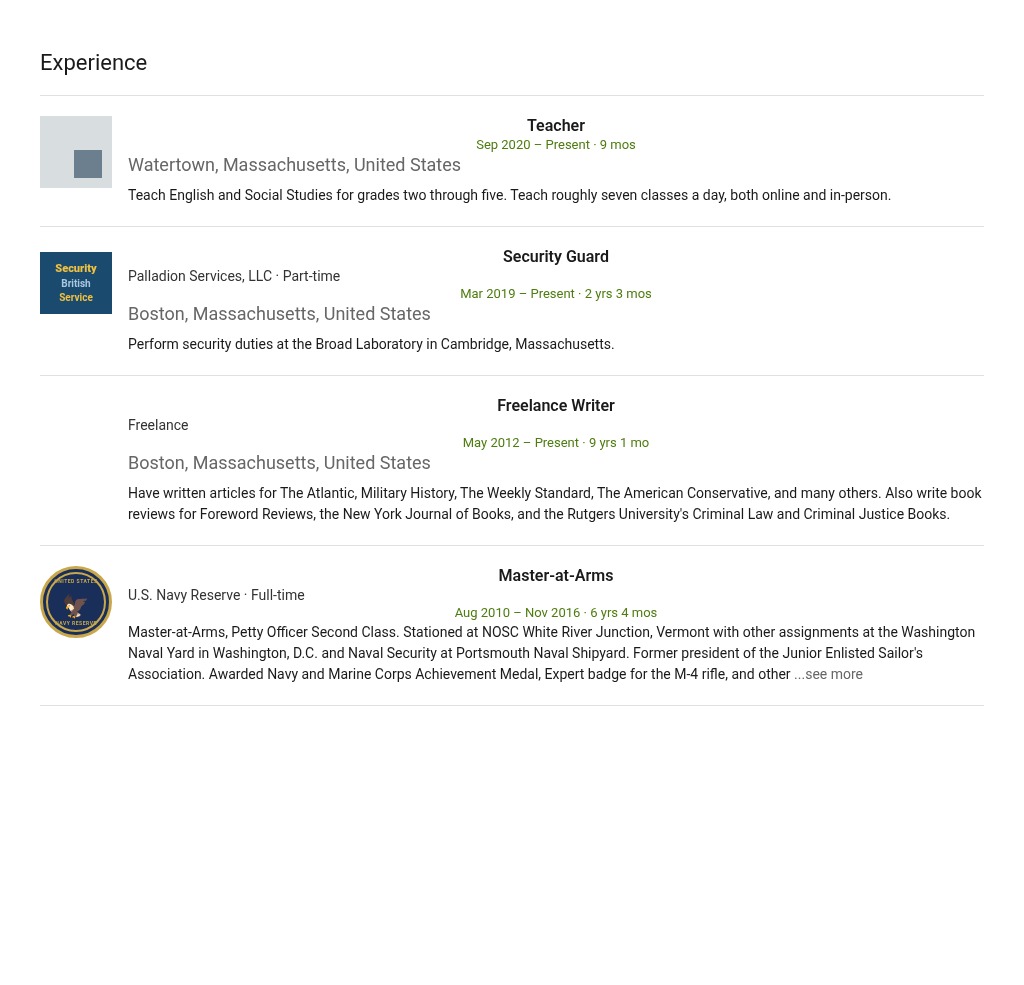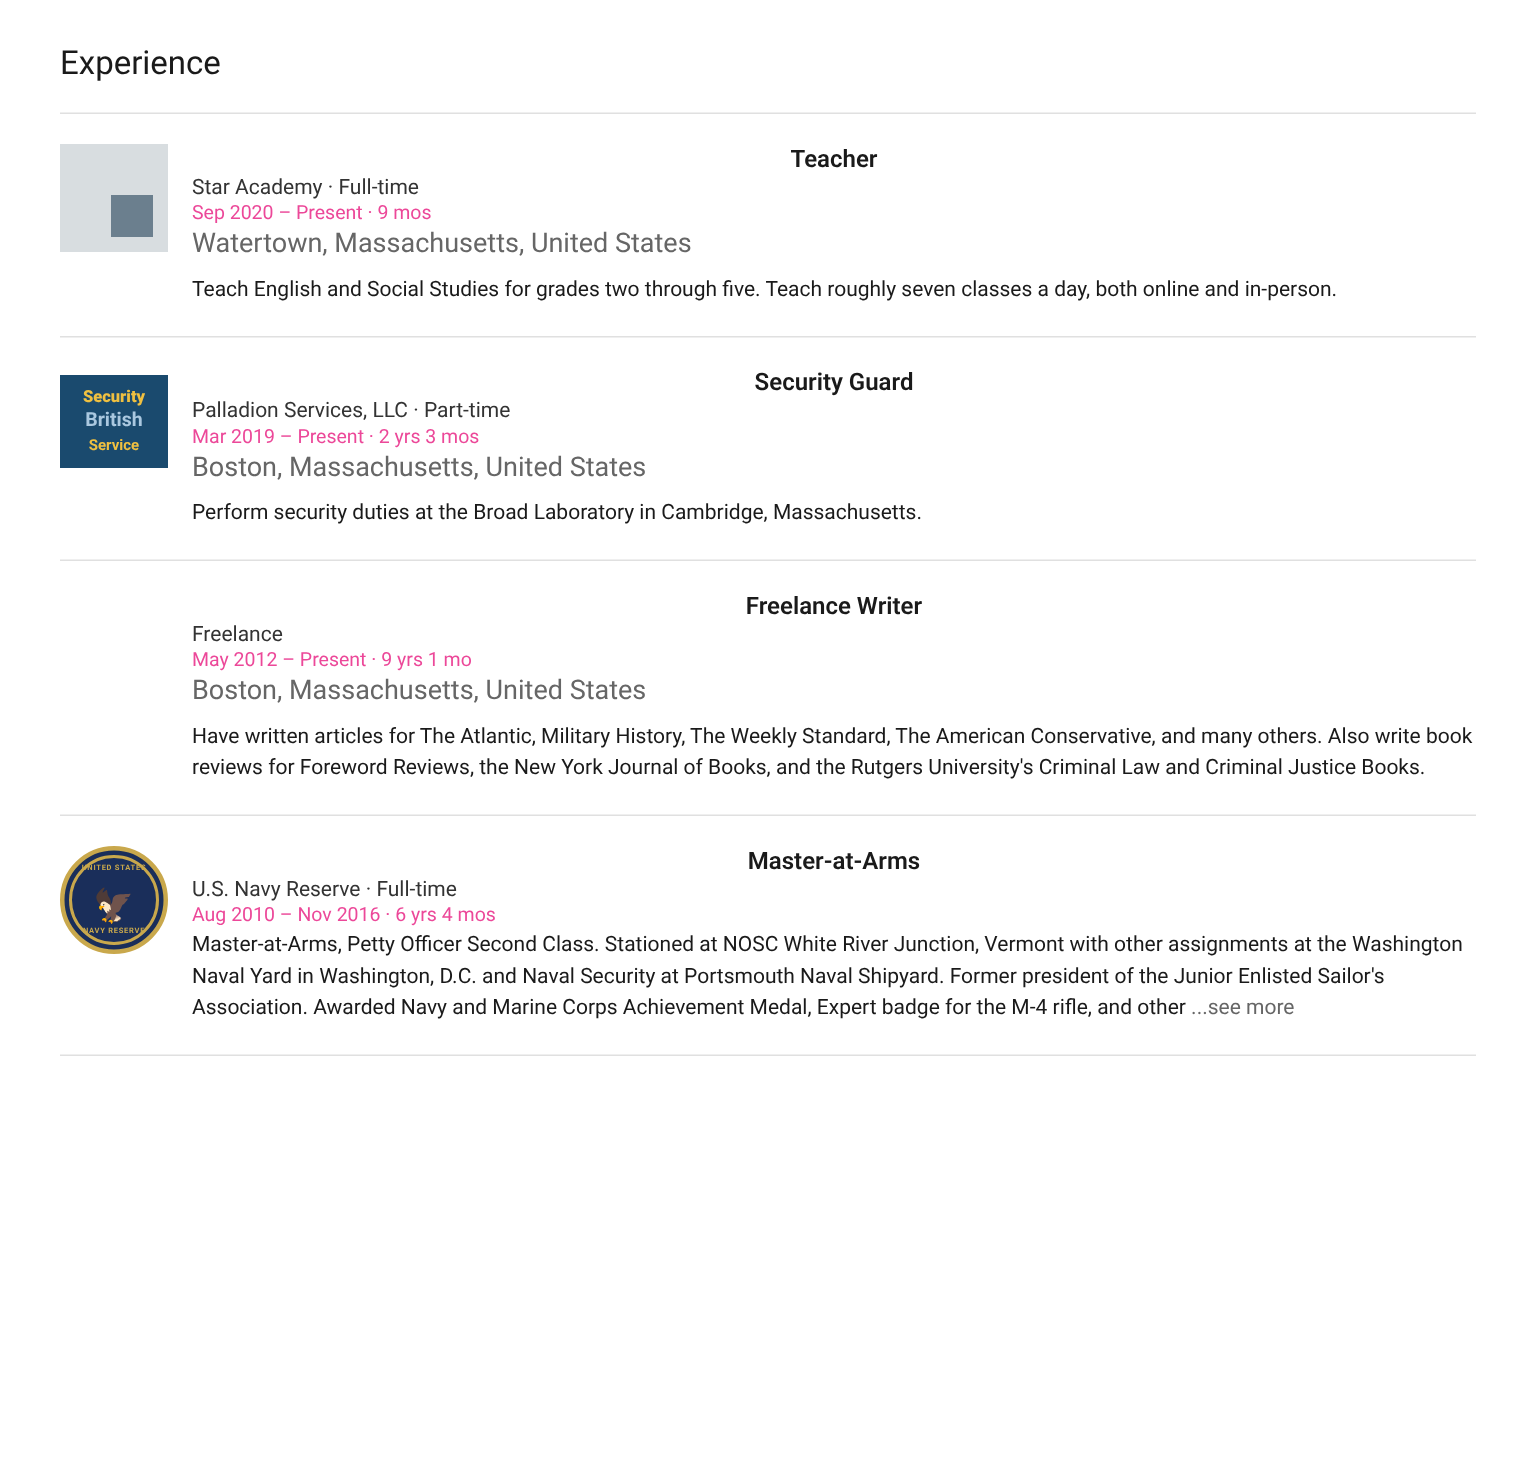--- a/index.html
+++ b/index.html
@@ -11,20 +11,21 @@
       font-size: 14px;
       padding: 30px 40px;
       max-width: 1024px;
     }
 
     .section-title {
       font-size: 22px;
       font-weight: 400;
       color: #1a1a1a;
       margin-bottom: 20px;
+      margin-top: 20px;
     }
 
     .experience-list {
       border-top: 1px solid #e0e0e0;
     }
 
     .experience-item {
       display: flex;
       align-items: flex-start;
       padding: 20px 0;
@@ -142,22 +143,23 @@
     }
 
     .job-company {
       font-size: 14px;
       color: #333333;
       margin-bottom: 2px;
     }
 
     .job-duration {
       font-size: 13px;
-      color: #ec4899;
+      color: #4d7c0f;
       margin-bottom: 2px;
+      text-align: center;
     }
 
     .job-location {
       font-size: 18px;
       color: #666666;
       margin-bottom: 10px;
     }
 
     .job-description {
       font-size: 14px;
@@ -181,36 +183,31 @@
 <body>
 
 <h2 class="section-title">Experience</h2>
 
 <div class="experience-list">
 
   <div class="experience-item">
     <div class="experience-logo empty"></div>
     <div class="experience-content">
       <div class="job-title">Teacher</div>
-      <div class="job-company">
-        <span>Star Academy</span>
-        <span> · </span>
-        <span>Full-time</span>
-      </div>
       <div class="job-duration">Sep 2020 – Present · 9 mos</div>
       <div class="job-location">Watertown, Massachusetts, United States</div>
       <div class="job-description">Teach English and Social Studies for grades two through five. Teach roughly seven classes a day, both online and in-person.</div>
     </div>
   </div>
 
   <div class="experience-item">
     <div class="experience-logo">
       <div class="logo-security">
         <span style="font-size:11px; font-weight:900; color:#f0c040;">Security</span>
-        <span style="font-size:13px; color:#aac8e0; margin: 1px 0;">British</span>
+        <span style="font-size:10px; color:#aac8e0; margin: 1px 0;">British</span>
         <span style="font-size:10px; font-weight:700; color:#f0c040;">Service</span>
       </div>
     </div>
     <div class="experience-content">
       <div class="job-title">Security Guard</div>
       <div class="job-company">
         <span>Palladion Services, LLC</span>
         <span> · </span>
         <span>Part-time</span>
       </div>

